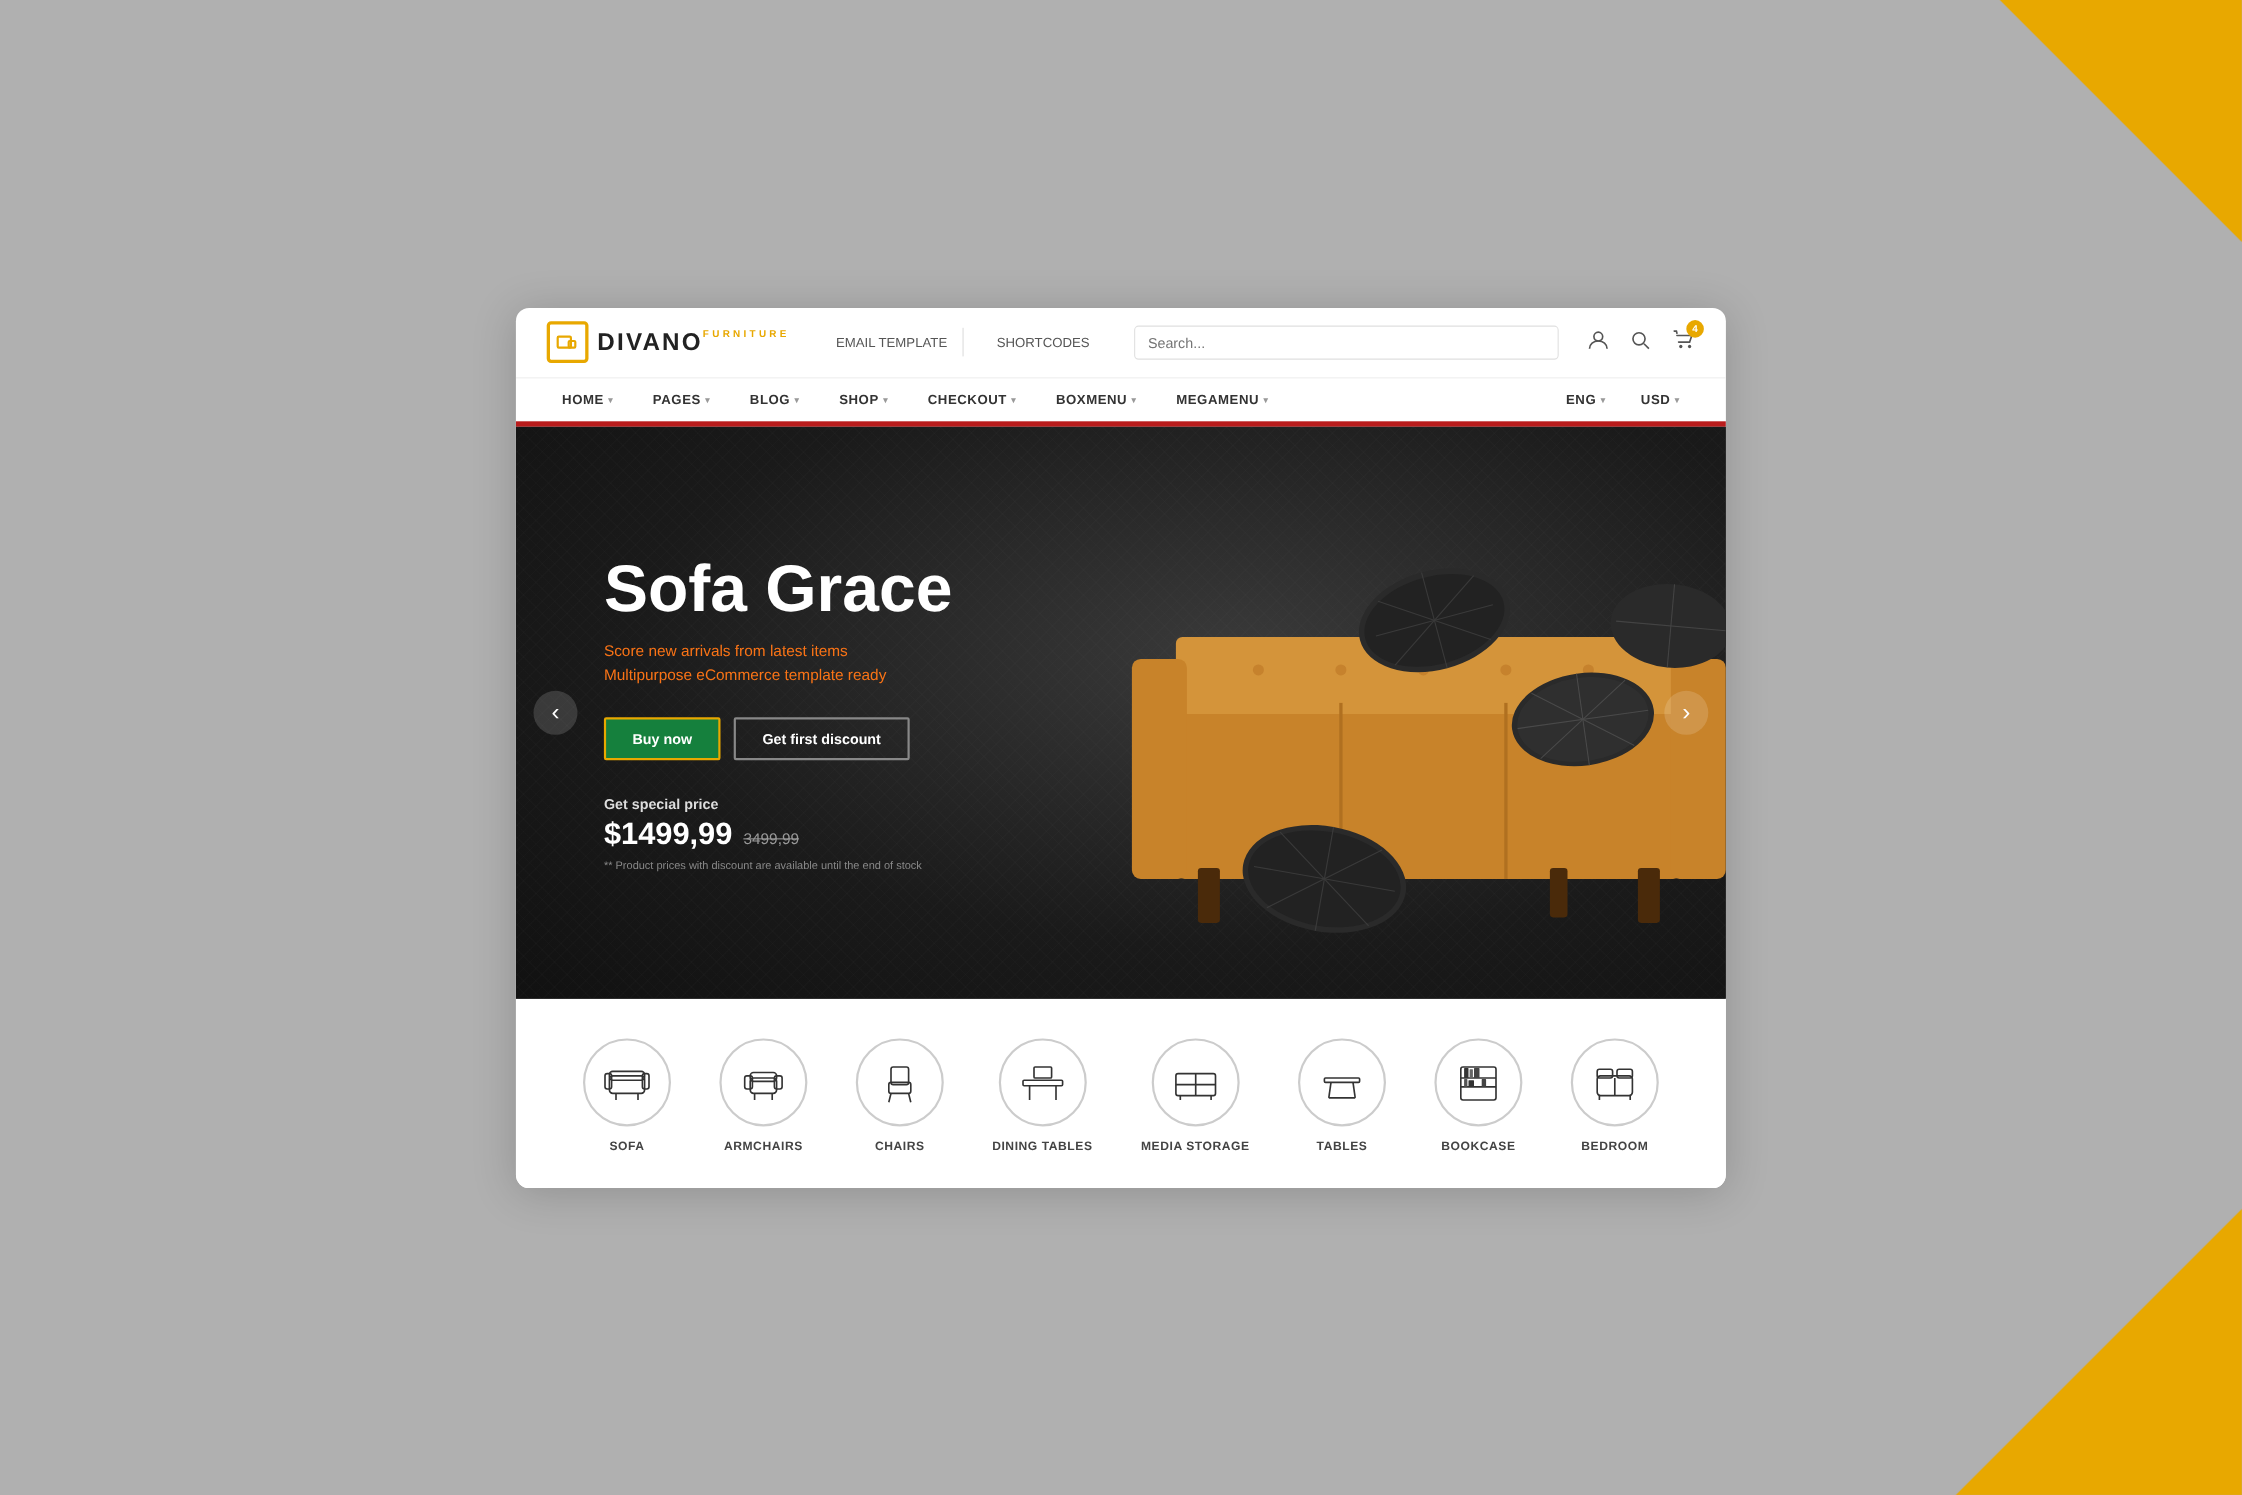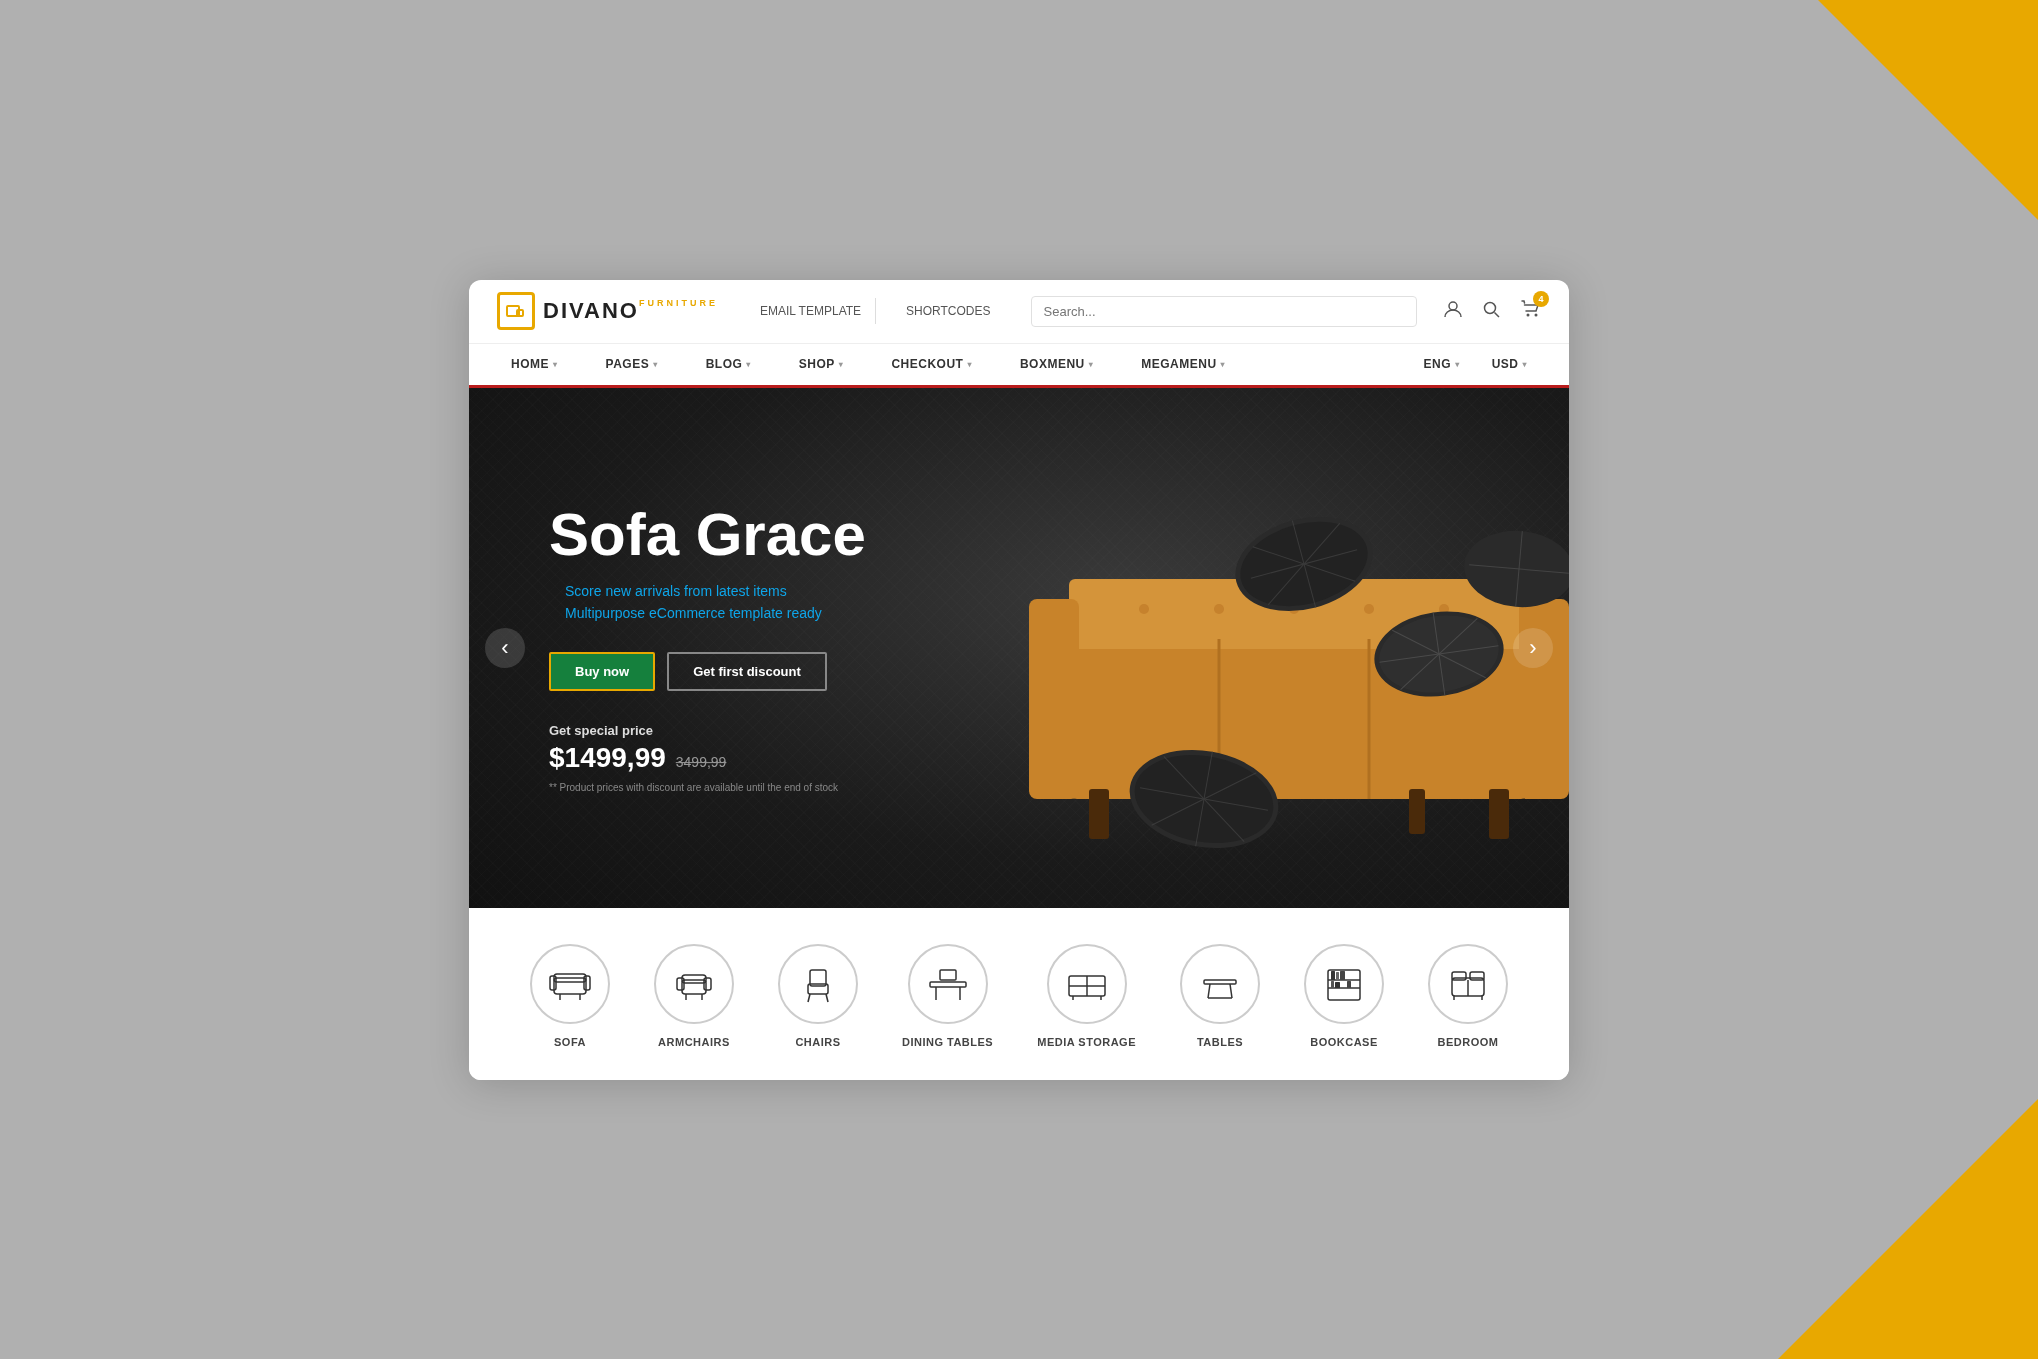--- a/index.html
+++ b/index.html
@@ -123,22 +123,22 @@
       width: 16px; height: 16px;
       display: flex; align-items: center; justify-content: center;
       font-weight: bold;
     }
     
     .nav {
       display: flex;
       align-items: center;
       padding: 0 28px;
       height: 44px;
-      border-bottom: 3px solid #b91c1c;
-      gap: 20px;
+      border-bottom: 5px solid #b91c1c;
+      gap: 8px;
     }
     .nav-item {
       font-size: 12px;
       font-weight: 700;
       color: #333;
       padding: 8px 14px;
       cursor: pointer;
       display: flex;
       align-items: center;
       gap: 4px;
@@ -182,24 +182,23 @@
       max-width: 380px;
     }
     .hero-title {
       font-size: 60px;
       font-weight: 700;
       margin-bottom: 12px;
       line-height: 1.1;
     }
     .hero-subtitle {
       font-size: 14px;
-      color: #0ea5e9;
+      color: #f97316;
       line-height: 1.6;
       margin-bottom: 28px;
-      margin-left: 16px;
     }
     .hero-buttons {
       display: flex;
       gap: 12px;
       margin-bottom: 32px;
     }
     .btn-buy {
       background: #15803d;
       color: #fff;
       border: 2px solid #e8a800;

